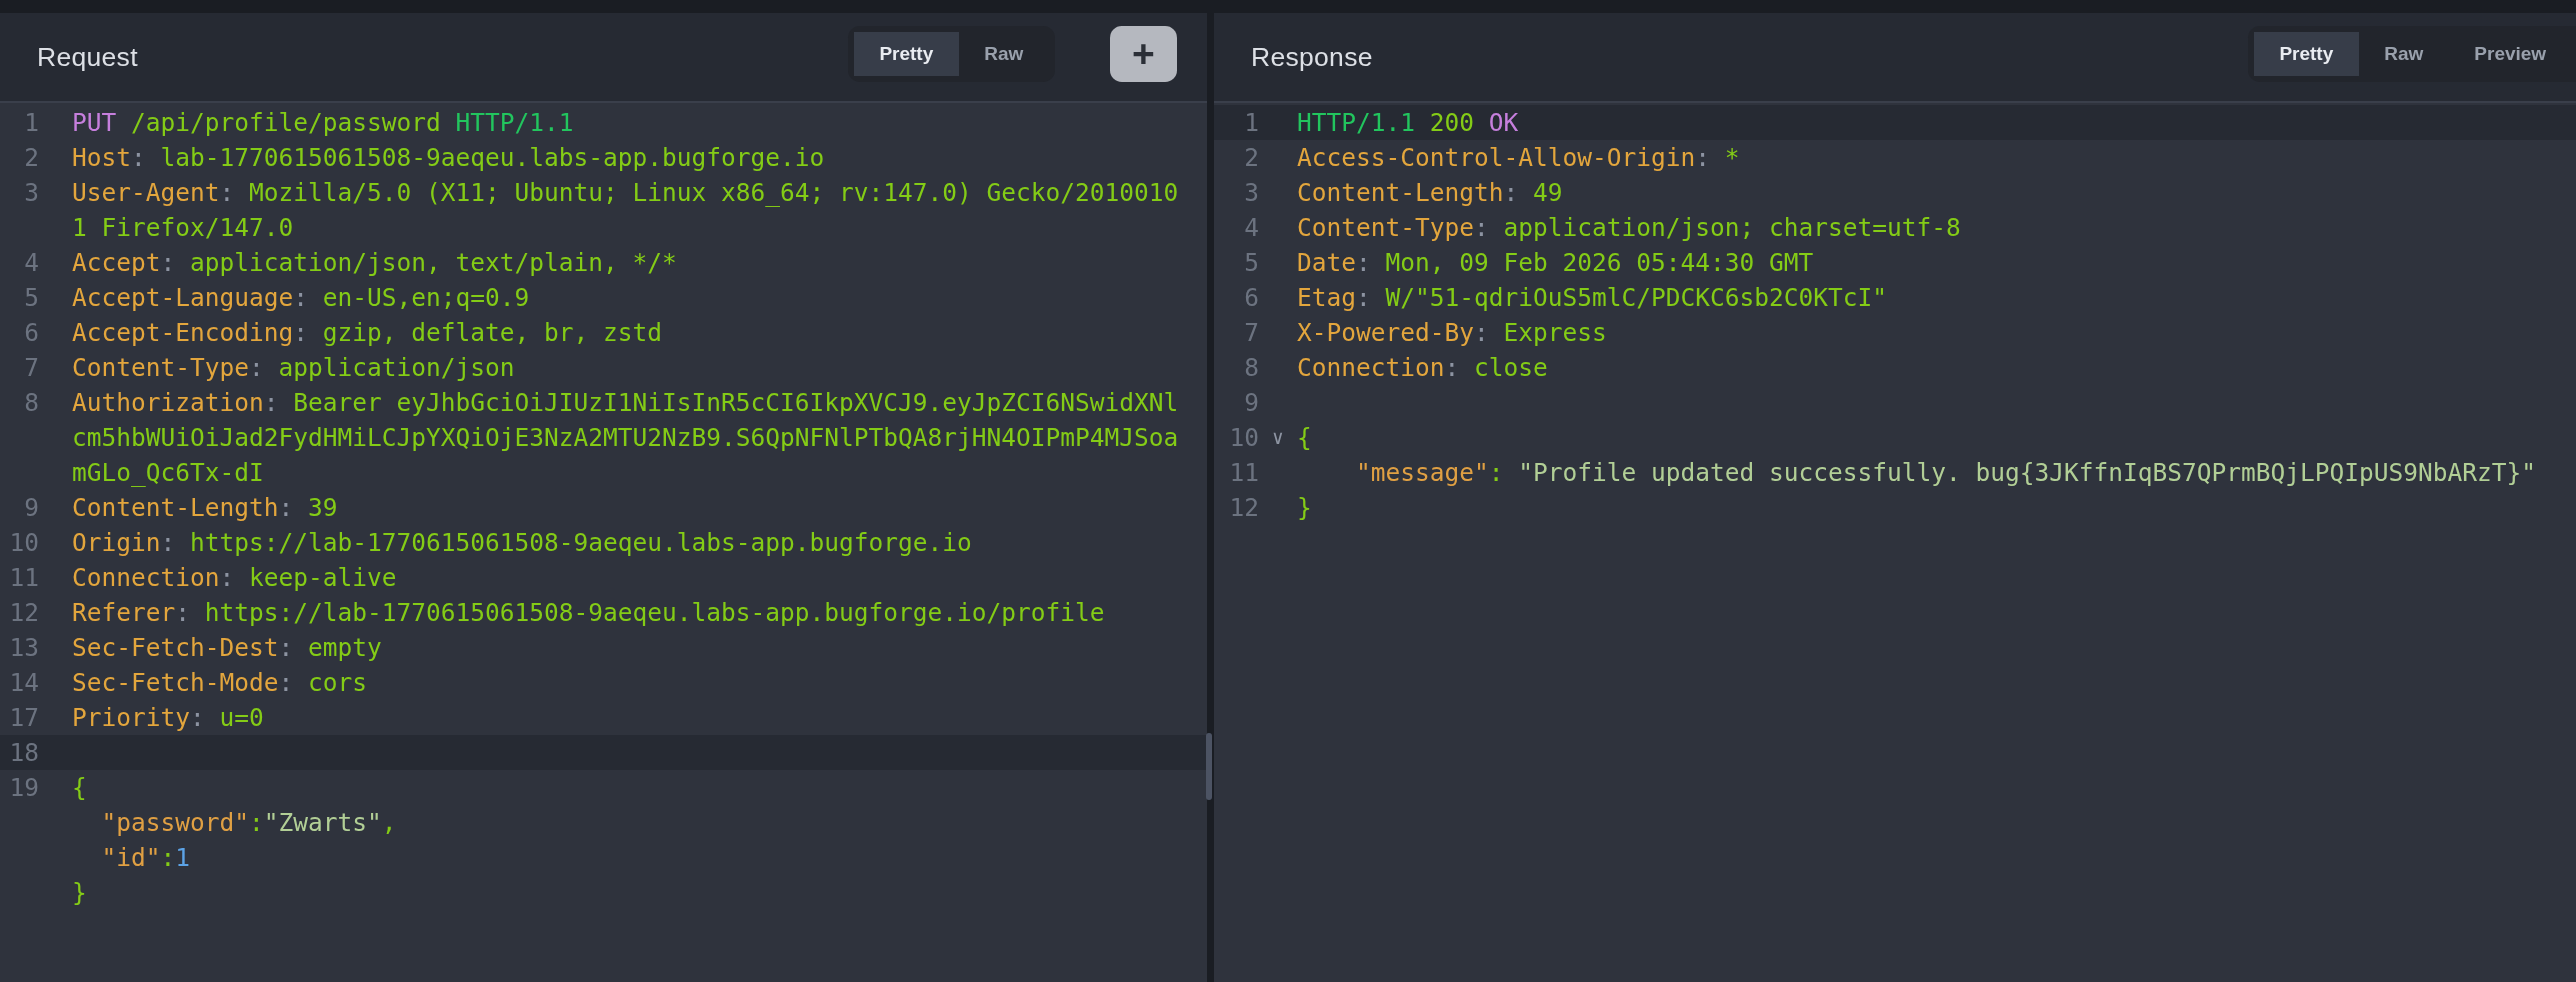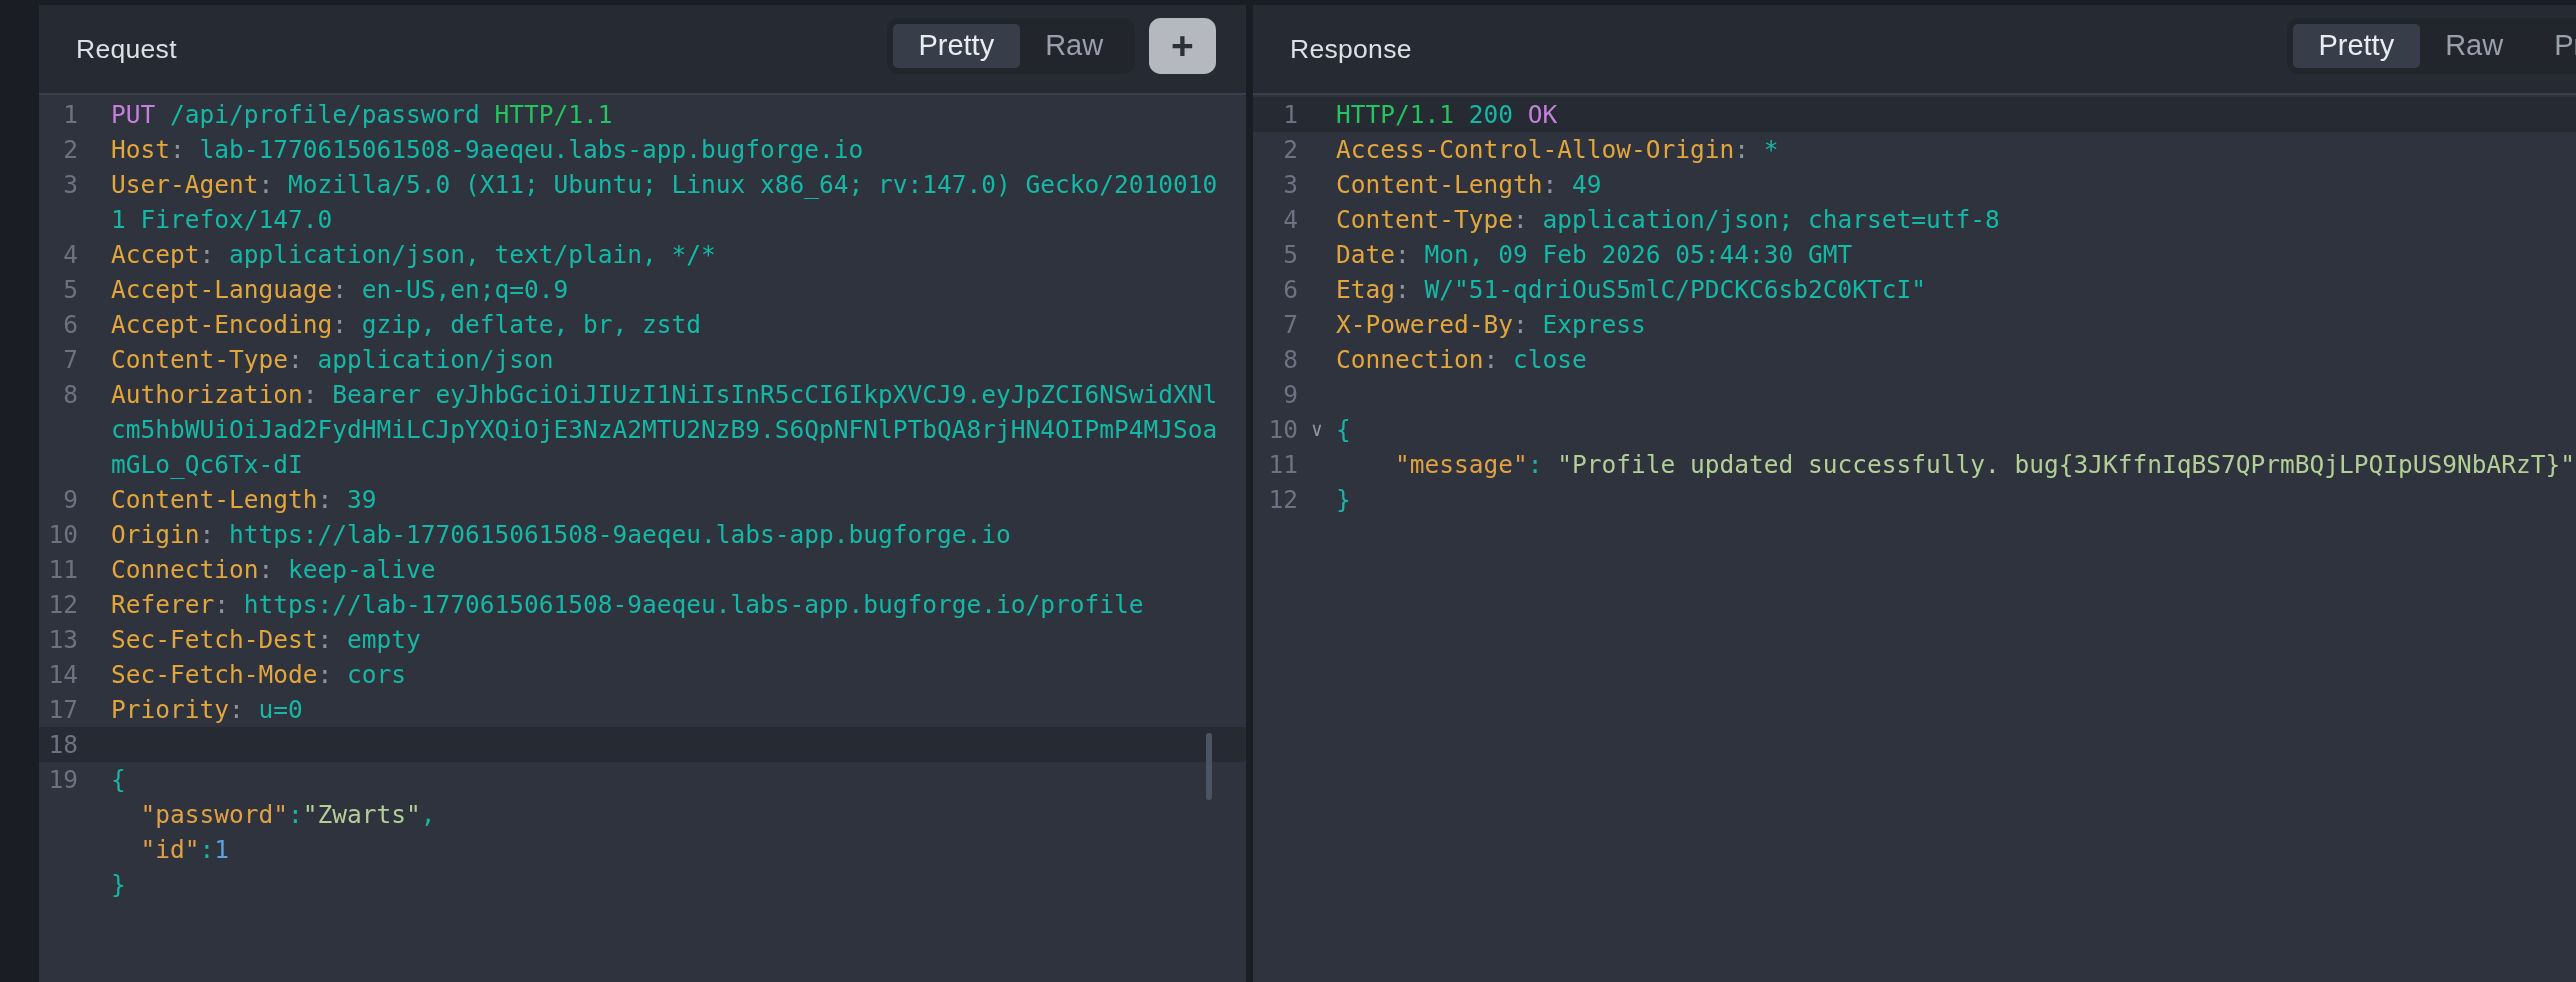--- a/index.html
+++ b/index.html
@@ -1,41 +1,41 @@
 <!DOCTYPE html>
 <html><head>
 <meta charset="utf-8">
 <style>
   html,body{margin:0;padding:0;}
   body{
     width:2576px;height:983px;position:relative;overflow:hidden;
     background:#1a1d23;
     font-family:"Liberation Sans", sans-serif;
   }
-  .panel{position:absolute;top:5px;bottom:0;display:flex;flex-direction:column;padding-left:39px;}
+  .panel{position:absolute;top:13px;bottom:0;display:flex;flex-direction:column;}
   #panel-request{left:0;width:1207px;}
   #panel-response{left:1214px;width:1566px;}
 
   .panel-header{
     height:88px;flex:0 0 auto;background:#262a33;
     border-bottom:2px solid #3a3f4b;
     display:flex;align-items:center;position:relative;
   }
   .panel-title{color:#dde0e6;font-size:26.5px;margin-left:37px;letter-spacing:0.3px;}
 
   .toggle{
     position:absolute;top:12.8px;height:56px;box-sizing:border-box;
     background:#22252c;border-radius:11.8px;padding:5.9px;
     display:flex;align-items:stretch;
   }
   #panel-request .toggle{left:848px;}
   #panel-response .toggle{left:1034px;width:422px;}
   .seg{
-    font-size:29px;color:#99a0ac;border-radius:5px;
-    padding:0 25.5px;display:flex;align-items:center;white-space:nowrap;
+    font-size:19px;color:#99a0ac;border-radius:0;
+    padding:0 25.5px;display:flex;align-items:center;white-space:nowrap;font-weight:bold;
   }
   .seg.active{background:#373d49;color:#e9ecf1;}
 
   .plus-btn{
     position:absolute;left:1110px;top:12.8px;width:67px;height:56px;
     background:#b5b8bf;border-radius:11.8px;color:#2b2f37;
     font-size:39px;font-weight:bold;line-height:1;
     display:flex;align-items:center;justify-content:center;
   }
 
@@ -51,21 +51,21 @@
   #panel-response .ln{flex:0 0 45px;}
   .fold{flex:0 0 33px;text-align:center;color:#8d94a2;font-size:19.6px;}
   #panel-response .fold{flex:0 0 38px;}
   .code{flex:1;overflow:hidden;}
 
   
   .t-method{color:#c67fdd;}
   .t-ver{color:#22c55e;}
   .t-hn{color:#e3a63d;}
   .t-co{color:#8d94a2;}
-  .t-pl{color:#14b8a6;}
+  .t-pl{color:#84cc16;}
   .t-jk{color:#e0a043;}
   .t-js{color:#b2cf96;}
   .t-jn{color:#5ca3e6;}
 
   .scroll-thumb{
     position:absolute;left:1206px;top:733px;width:5.9px;height:67px;
     background:#4c5363;border-radius:2.9px;
   }
 </style>
 </head>

